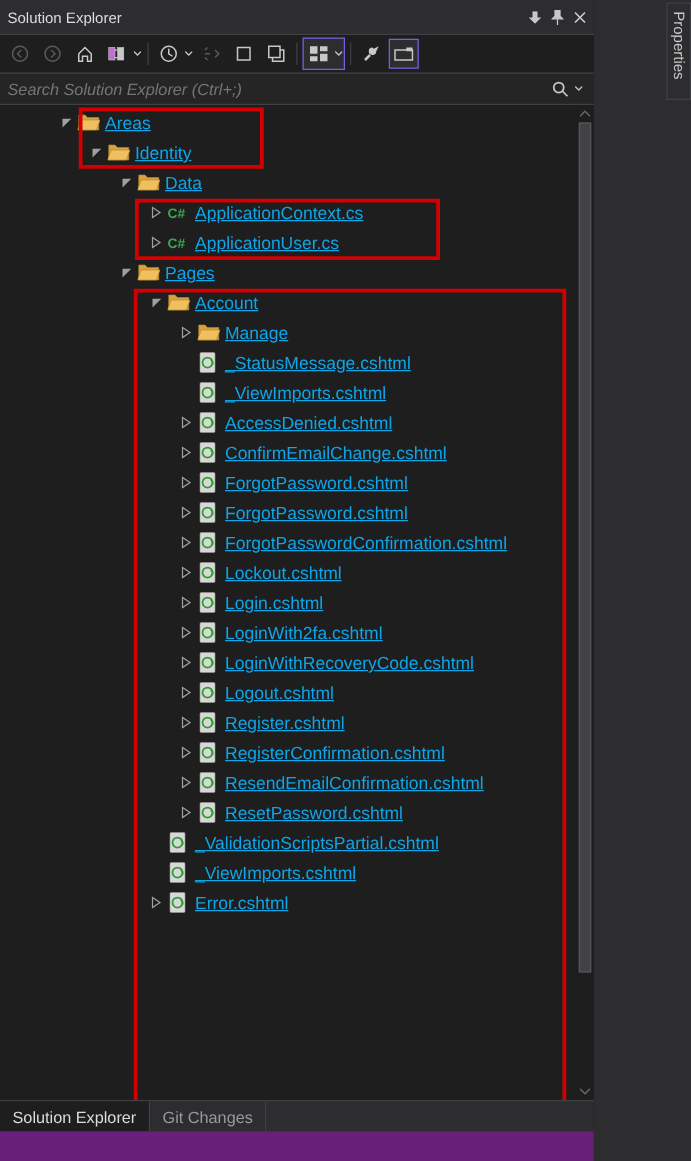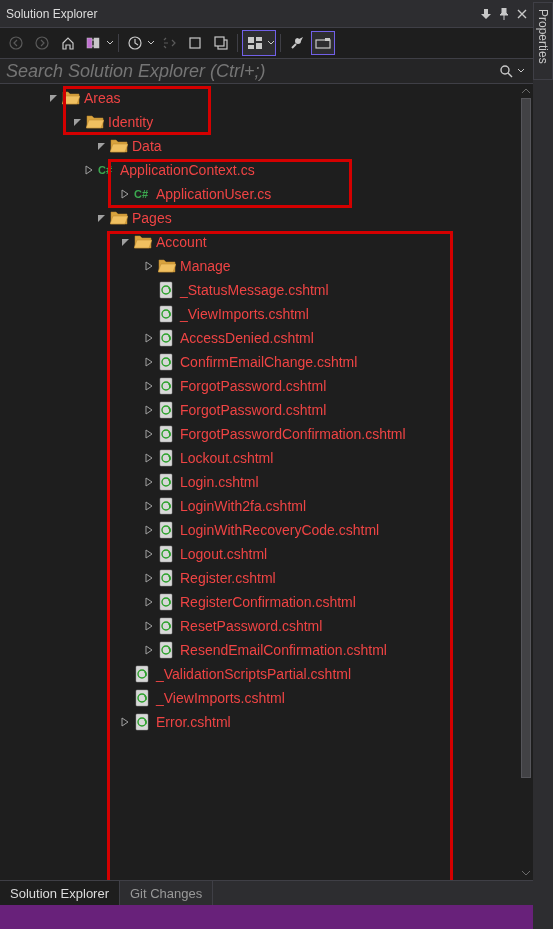--- a/index.html
+++ b/index.html
@@ -1,53 +1,53 @@
 <!DOCTYPE html>
 <html><head>
 <meta charset="utf-8">
 <style>
   * { box-sizing: border-box; margin: 0; padding: 0; font-family: "Segoe UI", Arial, sans-serif; }
   body { background: #2d2d30; width: 553px; height: 929px; color: #dcdcdc; font-size: 13px; overflow: hidden; position: relative; }
 
-  .panel { background: #1e1e1e; width: 533px; height: 929px; display: flex; flex-direction: column; }
+  .panel { background: #1e1e1e; width: 475px; height: 929px; display: flex; flex-direction: column; }
 
   
   .titlebar { height: 28px; background: #2d2d30; border-bottom: 1px solid #3f3f46; display: flex; align-items: center; padding: 0 6px; }
   .titlebar-title { flex: 1; font-size: 12px; color: #dcdcdc; }
   .titlebar-icons { display: flex; gap: 8px; align-items: center; }
   .titlebar-icons svg { display: block; }
 
   
   .toolbar { height: 30px; display: flex; align-items: center; padding: 0 4px; gap: 2px; background: #1e1e1e; }
   .tb-btn { width: 24px; height: 24px; display: flex; align-items: center; justify-content: center; border: 1px solid transparent; }
   .tb-btn svg { display: block; }
   .tb-sep { width: 1px; height: 18px; background: #3f3f46; margin: 0 2px; }
   .tb-drop { display: flex; align-items: center; }
   .tb-drop .chev { width: 8px; height: 24px; display: flex; align-items: center; justify-content: center; }
   .tb-active { border: 1px solid #7160e8; background: #2d2d30; }
 
   
   .searchbar { height: 26px; display: flex; align-items: center; padding: 0 6px; background: #252526; border-top: 1px solid #3f3f46; border-bottom: 1px solid #3f3f46; }
-  .searchbar input { flex: 1; background: transparent; border: none; outline: none; color: #a0a0a0; font-size: 18px; font-style: italic; }
+  .searchbar input { flex: 1; background: transparent; border: none; outline: none; color: #a0a0a0; font-size: 13px; font-style: italic; }
   .searchbar .mag { width: 18px; display: flex; align-items: center; justify-content: center; }
   .searchbar .chev { width: 12px; display: flex; align-items: center; justify-content: center; }
 
   
   .tree-wrap { flex: 1; position: relative; overflow: hidden; }
   .tree { position: absolute; inset: 0 14px 0 0; overflow: hidden; padding: 2px 0; }
   .vscroll { position: absolute; right: 0; top: 0; bottom: 0; width: 14px; background: #1e1e1e; }
   .vscroll .arrow { width: 14px; height: 14px; display: flex; align-items: center; justify-content: center; }
   .vscroll .thumb { position: absolute; left: 2px; right: 2px; top: 14px; height: 680px; background: #424245; border: 1px solid #55555a; }
 
   .row { height: 24px; display: flex; align-items: center; white-space: nowrap; cursor: default; font-size: 14px; }
   .expander { width: 16px; height: 16px; display: flex; align-items: center; justify-content: center; flex-shrink: 0; }
   .expander svg { display: block; }
   .ico { width: 18px; height: 18px; display: flex; align-items: center; justify-content: center; flex-shrink: 0; margin-right: 4px; }
   .ico svg { display: block; }
-  .label { color: #ef4444; }
+  .label { color: #0ea5e9; text-decoration: underline; }
 
   .hl { position: absolute; border: 3px solid #d40000; pointer-events: none; }
 
   
   .tabs { height: 25px; display: flex; align-items: stretch; background: #2d2d30; border-top: 1px solid #3f3f46; }
   .tab { padding: 0 10px; display: flex; align-items: center; font-size: 13px; color: #999; border-right: 1px solid #3f3f46; }
   .tab.active { background: #1e1e1e; color: #dcdcdc; }
 
   
   .side-tab { position: absolute; top: 2px; right: 0; width: 20px; height: 78px; background: #2d2d30; border: 1px solid #3f3f46; }
@@ -254,21 +254,21 @@
               <use href="#tri-open"></use>
             </svg>
           </span>
           <span class="ico">
             <svg width="18" height="18">
               <use href="#folder-ico"></use>
             </svg>
           </span>
           <span class="label">Data</span>
         </div>
-      <div class="row" style="padding-left:82px">
+      <div class="row" style="padding-left:118px">
           <span class="expander">
             <svg width="10" height="10">
               <use href="#tri-closed"></use>
             </svg>
           </span>
           <span class="ico">
             <svg width="18" height="14">
               <use href="#cs-ico"></use>
             </svg>
           </span>
@@ -502,34 +502,34 @@
           <span class="expander">
             <svg width="10" height="10">
               <use href="#tri-closed"></use>
             </svg>
           </span>
           <span class="ico">
             <svg width="18" height="18">
               <use href="#cshtml-ico"></use>
             </svg>
           </span>
+          <span class="label">ResendEmailConfirmation.cshtml</span>
+        </div>
+      <div class="row" style="padding-left:142px">
+          <span class="expander">
+            <svg width="10" height="10">
+              <use href="#tri-closed"></use>
+            </svg>
+          </span>
+          <span class="ico">
+            <svg width="18" height="18">
+              <use href="#cshtml-ico"></use>
+            </svg>
+          </span>
           <span class="label">ResetPassword.cshtml</span>
-        </div>
-      <div class="row" style="padding-left:142px">
-          <span class="expander">
-            <svg width="10" height="10">
-              <use href="#tri-closed"></use>
-            </svg>
-          </span>
-          <span class="ico">
-            <svg width="18" height="18">
-              <use href="#cshtml-ico"></use>
-            </svg>
-          </span>
-          <span class="label">ResendEmailConfirmation.cshtml</span>
         </div>
       <div class="row" style="padding-left:134px">
           <span class="ico">
             <svg width="18" height="18">
               <use href="#cshtml-ico"></use>
             </svg>
           </span>
           <span class="label">_ValidationScriptsPartial.cshtml</span>
         </div>
       <div class="row" style="padding-left:134px">

